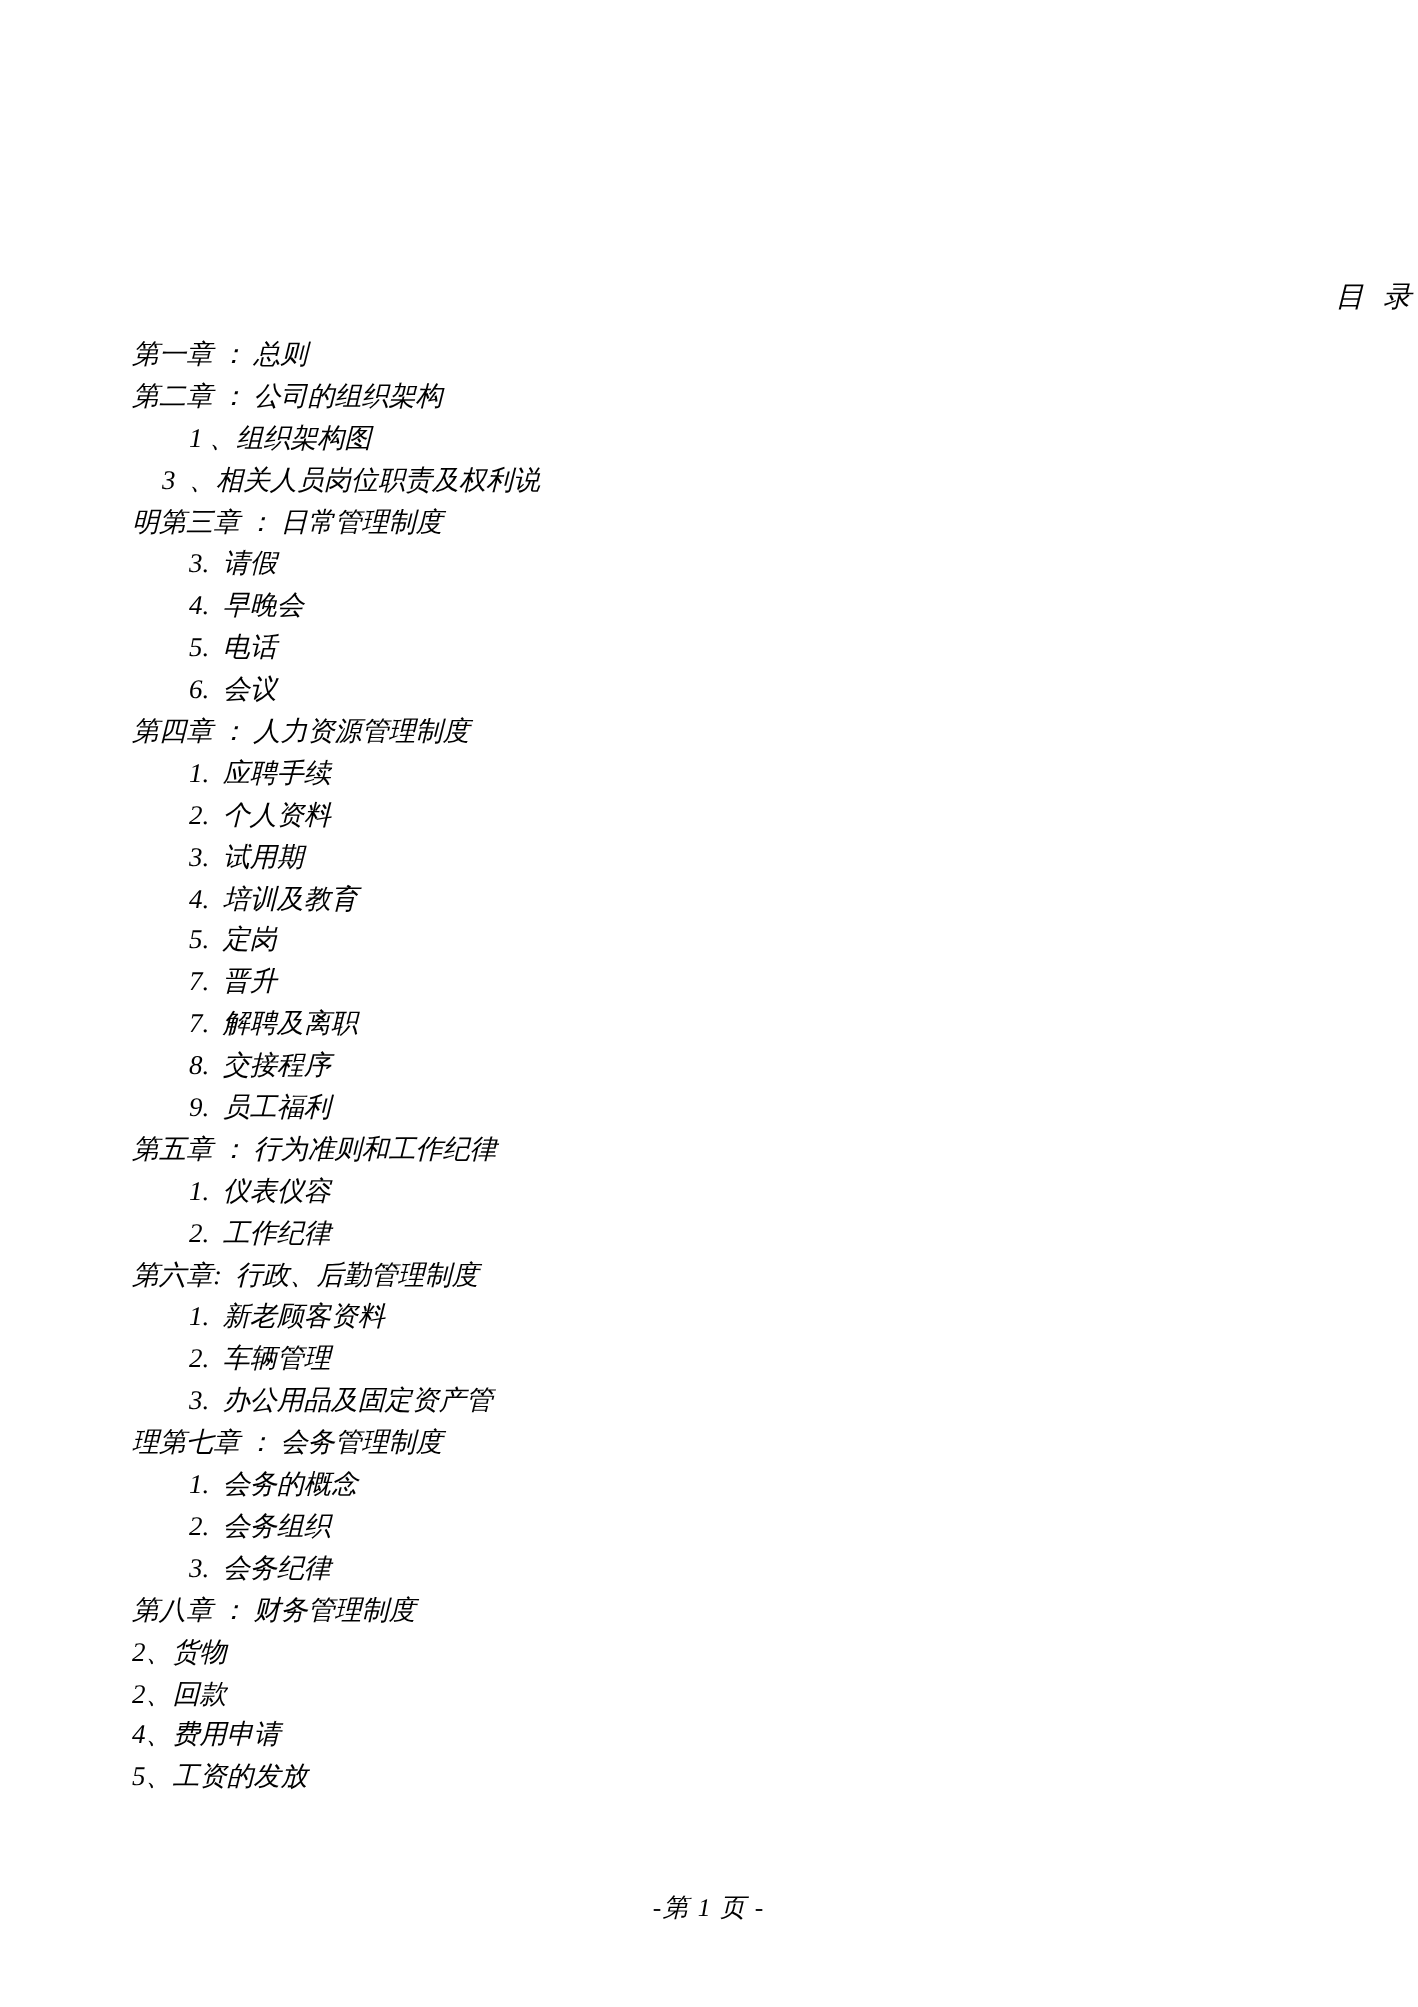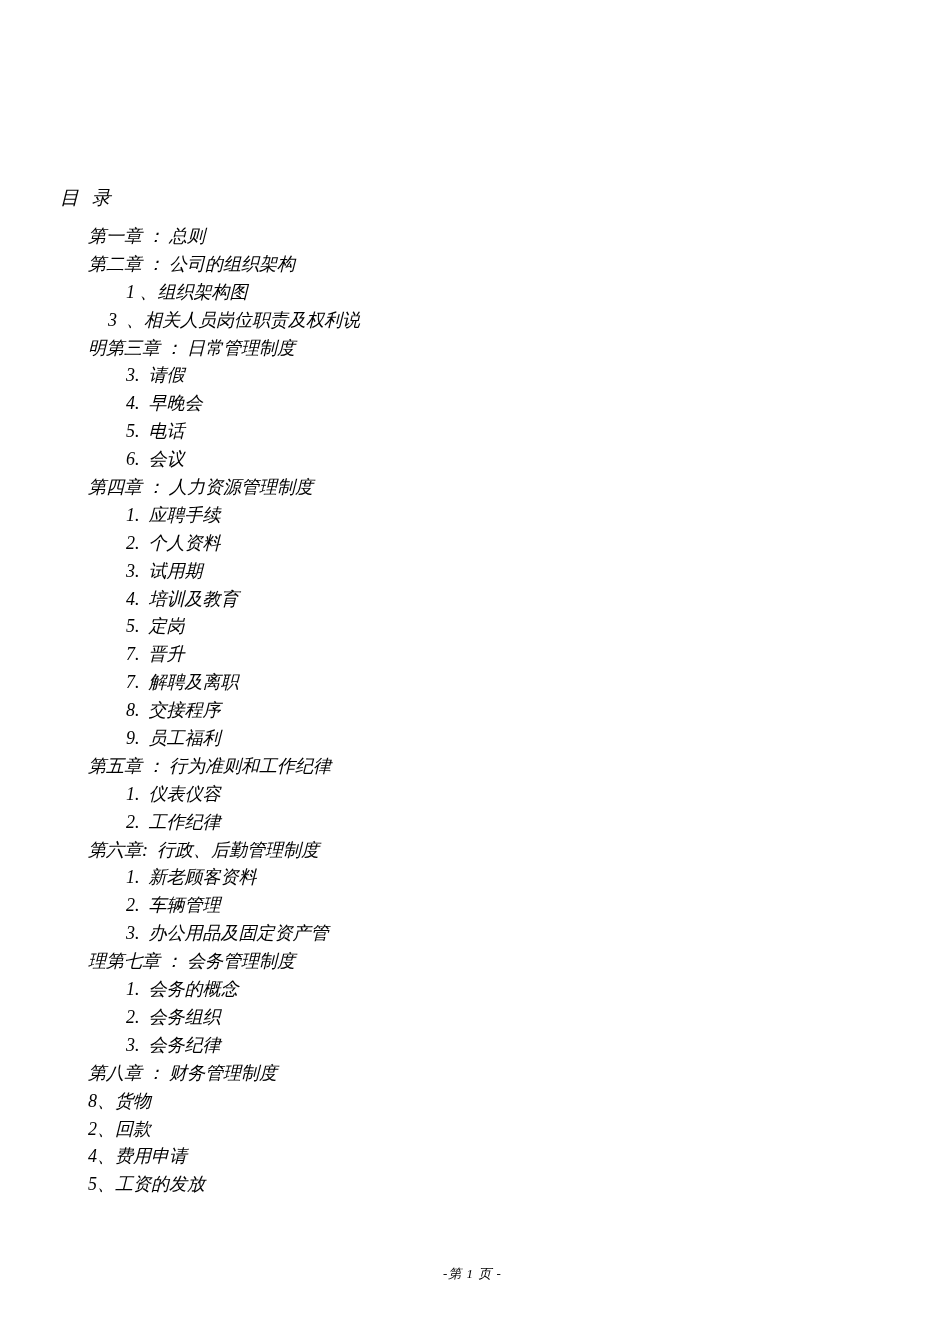--- a/index.html
+++ b/index.html
@@ -16,21 +16,21 @@
       height: 1338px;
       position: relative;
     }
     .page {
       padding: 185px 0 0 0;
       width: 100%;
       height: 100%;
       position: relative;
     }
     .title {
-      text-align: left;
+      text-align: right;
       font-size: 19px;
       letter-spacing: 4px;
       margin-bottom: 12px;
       padding-left: 60px;
     }
     .content {
       padding-left: 88px;
       font-size: 18px;
       line-height: 1.55;
       font-style: italic;
@@ -42,21 +42,21 @@
       padding-left: 38px;
     }
     .indent0-5 {
       padding-left: 20px;
     }
     .footer {
       position: absolute;
       bottom: 55px;
       width: 100%;
       text-align: center;
-      font-size: 13px;
+      font-size: 17px;
       letter-spacing: 1px;
     }
   </style>
 </head>
 <body>
 
 <div class="page">
   <div class="title">目 录</div>
   <div class="content" id="toc-content">
       <div class="line ">第一章 ： 总则</div>
@@ -83,19 +83,19 @@
       <div class="line indent1">2.  工作纪律</div>
       <div class="line ">第六章:  行政、后勤管理制度</div>
       <div class="line indent1">1.  新老顾客资料</div>
       <div class="line indent1">2.  车辆管理</div>
       <div class="line indent1">3.  办公用品及固定资产管</div>
       <div class="line ">理第七章 ： 会务管理制度</div>
       <div class="line indent1">1.  会务的概念</div>
       <div class="line indent1">2.  会务组织</div>
       <div class="line indent1">3.  会务纪律</div>
       <div class="line ">第八章 ： 财务管理制度</div>
-      <div class="line ">8、货物</div>
+      <div class="line ">2、货物</div>
       <div class="line ">2、回款</div>
       <div class="line ">4、费用申请</div>
       <div class="line ">5、工资的发放</div>
     </div>
   <div class="footer">-第 1 页   -</div>
 </div>
 
 </body></html>

